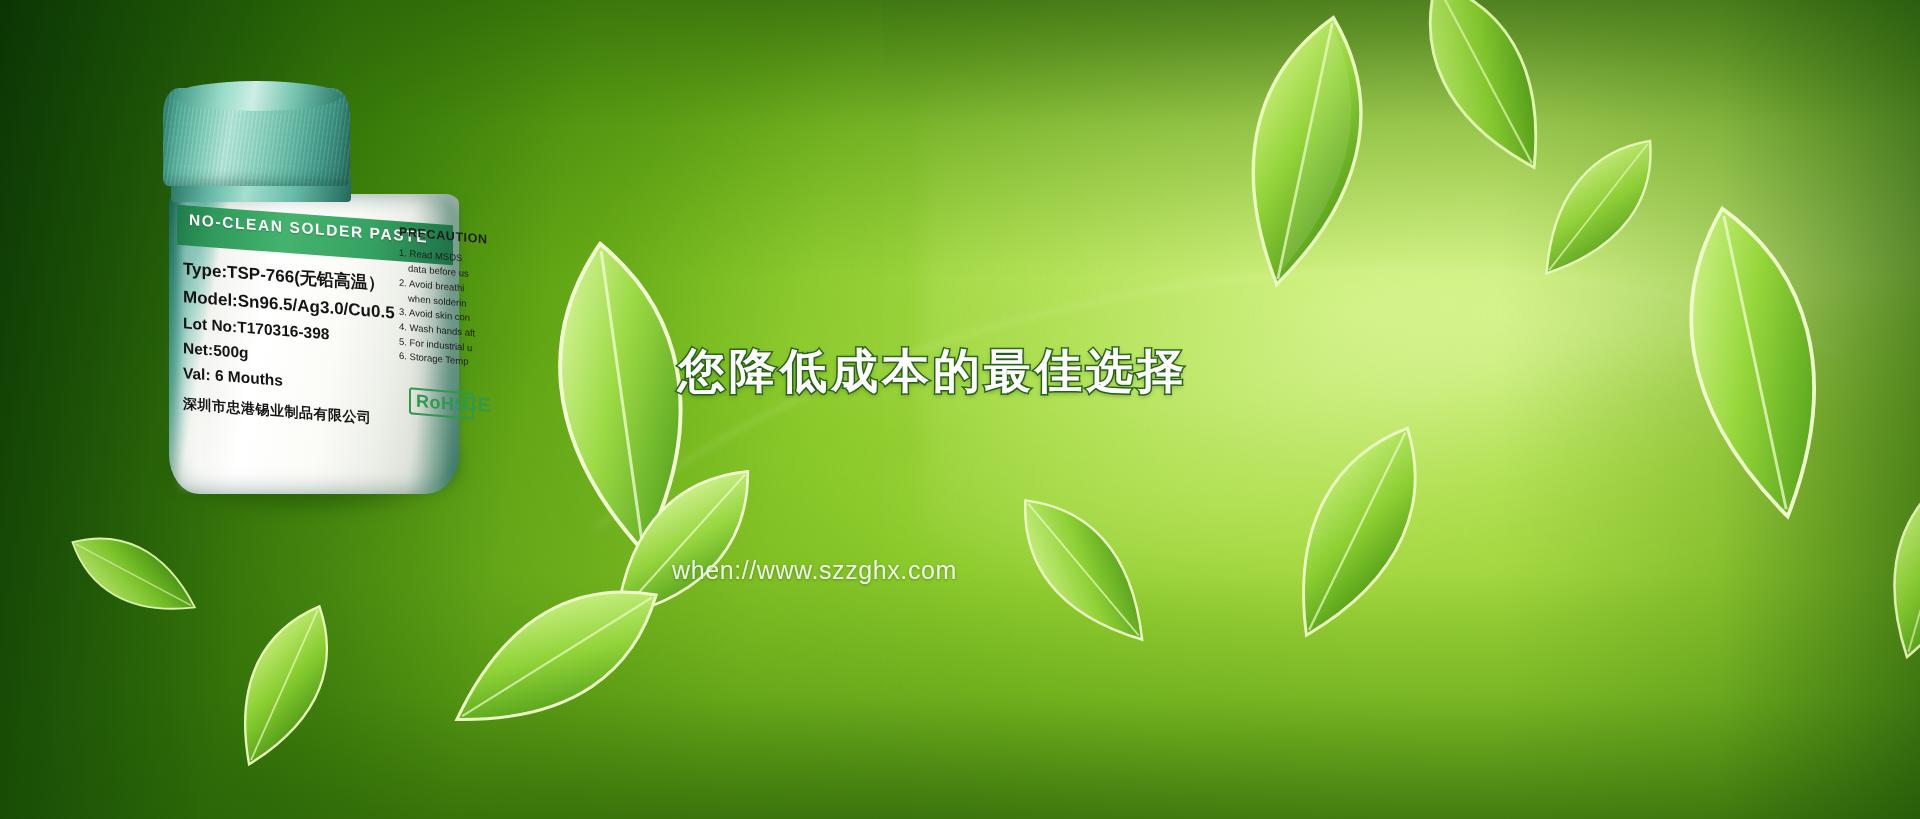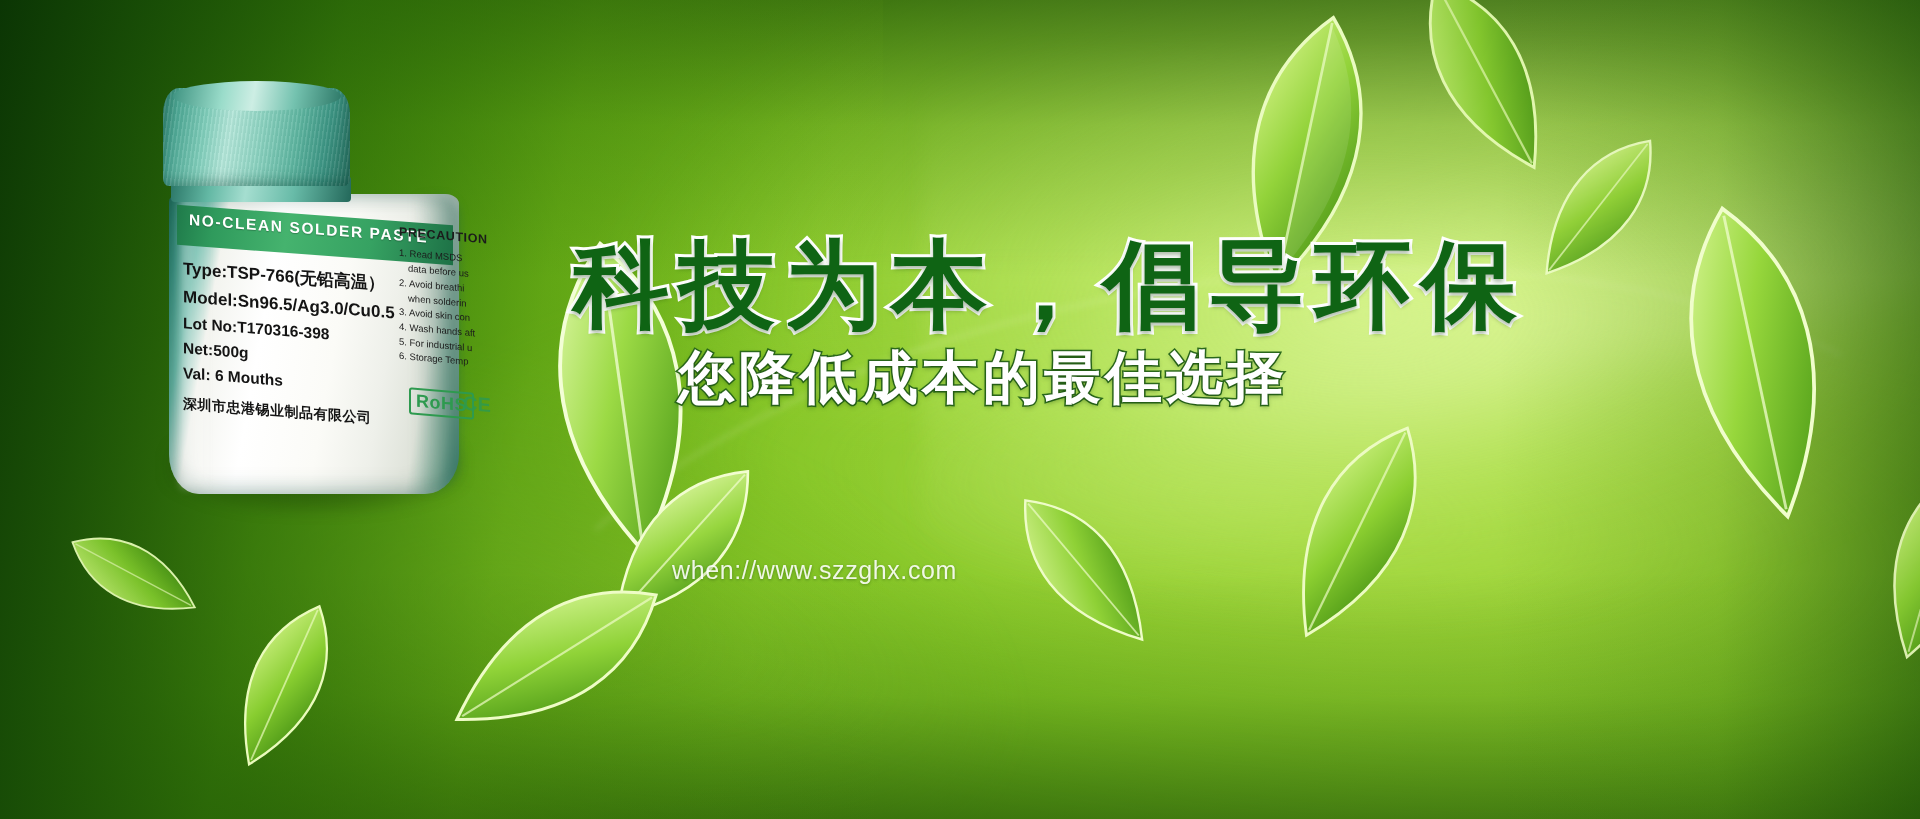--- a/index.html
+++ b/index.html
@@ -177,21 +177,21 @@
     font-size:96px;font-weight:bold;letter-spacing:10px;
     color:#0f6414;white-space:nowrap;
     -webkit-text-stroke:6px #ffffff;
     paint-order:stroke fill;
     text-shadow:
       0 3px 4px rgba(20,60,10,.35),
       0 0 1px rgba(255,255,255,.9);
   }
   .subhead{
     position:absolute;left:678px;top:340px;
-    font-size:57px;font-weight:bold;letter-spacing:4px;
+    font-size:47px;font-weight:bold;letter-spacing:4px;
     color:#ffffff;white-space:nowrap;
     -webkit-text-stroke:3px #2c6b1d;
     paint-order:stroke fill;
     text-shadow:0 2px 5px rgba(22,64,8,.45);
   }
   .url{
     position:absolute;left:672px;top:556px;
     font-size:25px;color:#ffffff;opacity:.88;letter-spacing:.6px;
     text-shadow:0 1px 3px rgba(20,60,10,.45);
     white-space:nowrap;
@@ -417,17 +417,16 @@
       <div class="pc-item">3. Avoid skin con</div>
       <div class="pc-item">4. Wash hands aft</div>
       <div class="pc-item">5. For industrial u</div>
       <div class="pc-item">6. Storage Temp</div>
     </div>
 
     <div class="rohs">RoHS</div>
     <div class="ce-mark">CE</div>
   </div>
 
-  <div class="headline">科技为本，倡导环保</div>
   <div class="subhead">您降低成本的最佳选择</div>
   <div class="url">when://www.szzghx.com</div>
 
 </div>
 
 </body></html>

